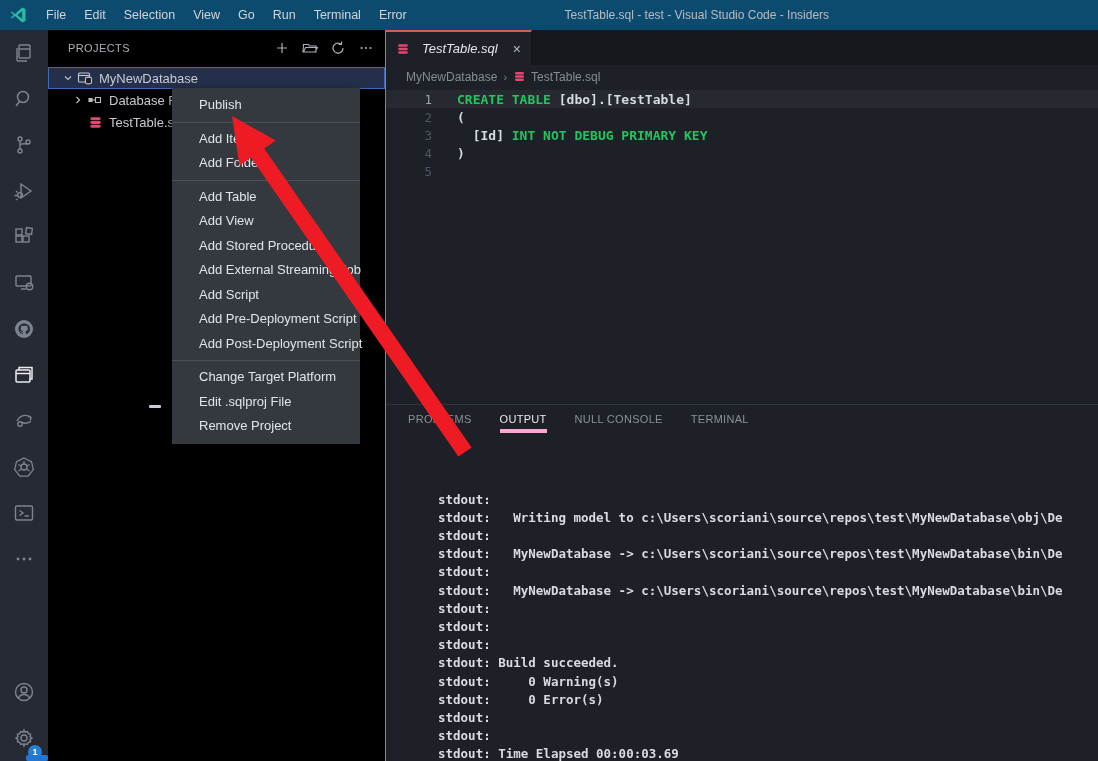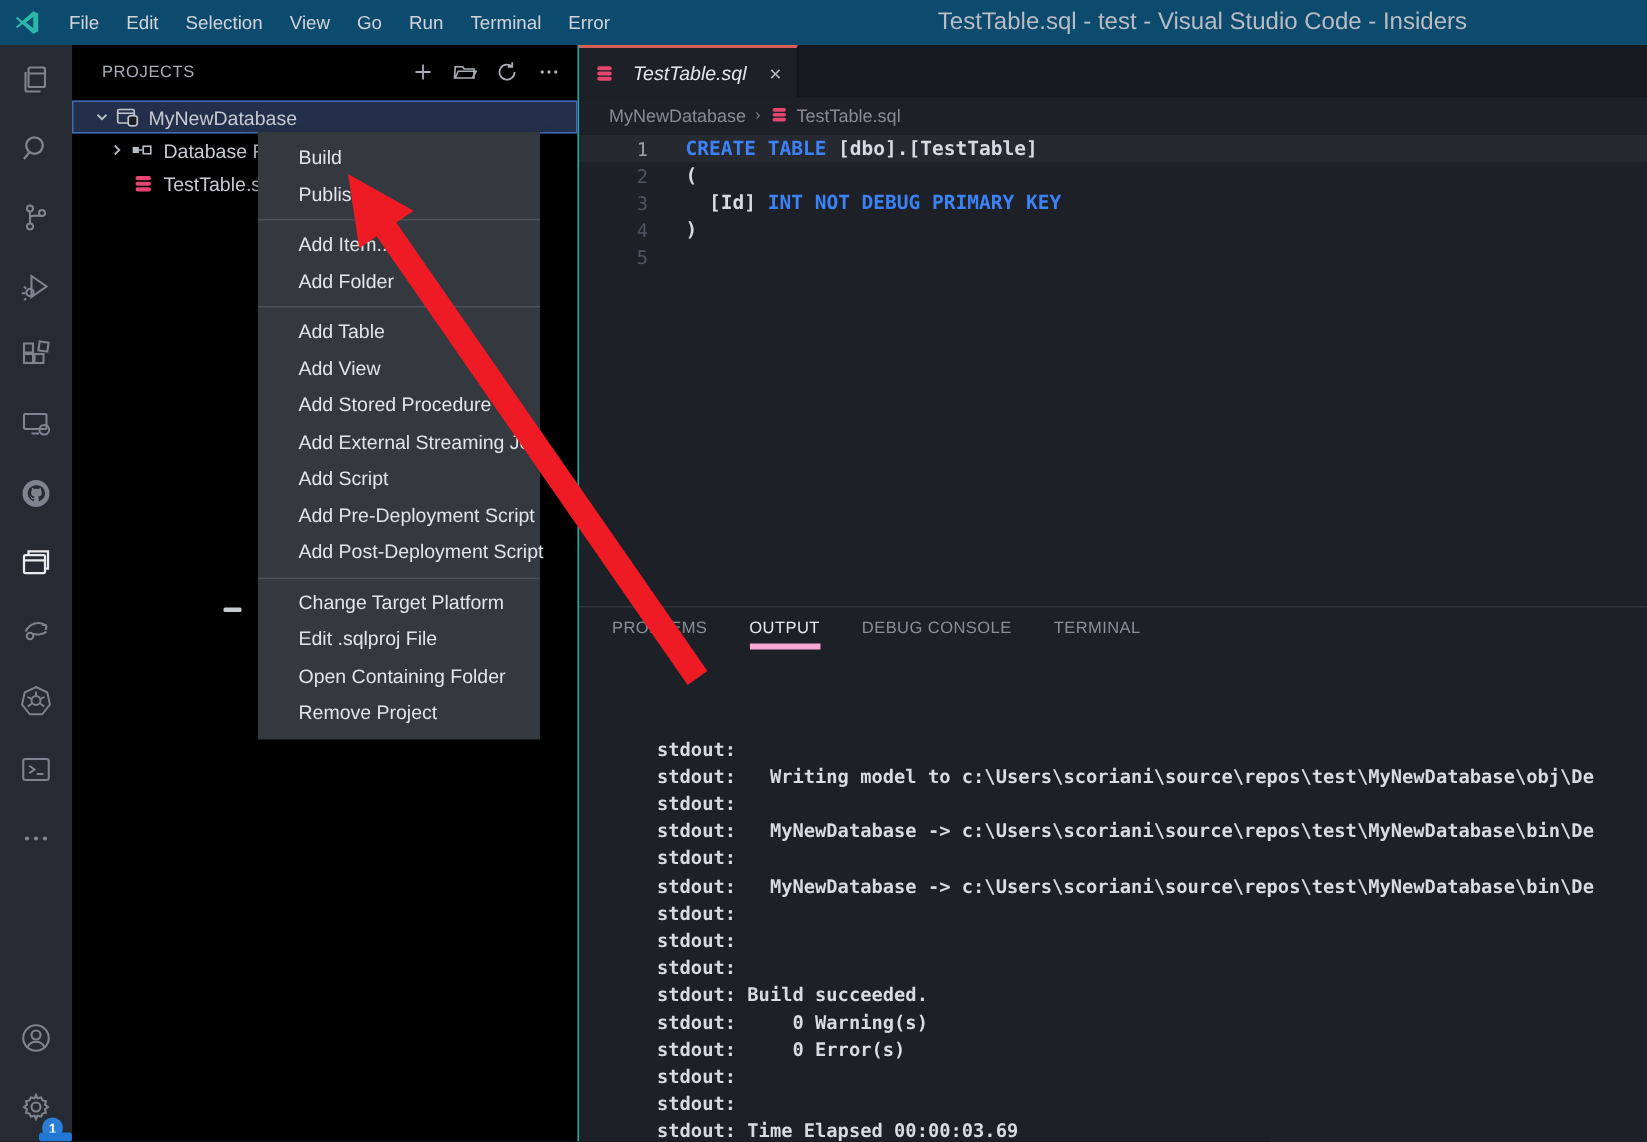--- a/index.html
+++ b/index.html
@@ -6,21 +6,21 @@
   html,body { width:1098px; height:761px; overflow:hidden; background:#15171c;
               font-family:"Liberation Sans", sans-serif; }
   .window { position:relative; width:1098px; height:761px; background:#1d2027; }
 
   
   .titlebar { position:absolute; left:0; top:0; width:1098px; height:30px;
               background:#0c4a6e; display:flex; align-items:center; z-index:5; }
   .vscode-logo { width:18px; height:18px; margin:0 10px 0 9px; }
   .menubar { display:flex; }
   .menubar-item { color:#d2d4d9; font-size:12.5px; padding:0 9px; line-height:30px; cursor:default; }
-  .window-title { flex:1; text-align:right; color:#b9bcc2; font-size:16px; white-space:nowrap; }
+  .window-title { flex:1; text-align:center; color:#b9bcc2; font-size:12px; white-space:nowrap; }
   .title-spacer { width:120px; }
 
   
   .main { position:absolute; top:30px; left:0; width:1098px; height:731px; display:flex; }
 
   
   .activitybar { width:48px; background:#262a33; display:flex; flex-direction:column; align-items:center; }
   .ab-icon { width:48px; height:46px; display:flex; align-items:center; justify-content:center;
              color:#7e848f; cursor:pointer; }
   .ab-icon.active { color:#e9ebee; }
@@ -60,21 +60,21 @@
   .bc-sep { margin:0 6px; font-size:11px; color:#7b818b; }
   .bc-icon { margin-right:5px; display:flex; }
 
   .code { flex:1; position:relative; font-family:"DejaVu Sans Mono", monospace; font-size:13px;
           font-weight:bold; padding-top:2px; overflow:hidden; }
   .code-row { height:18.2px; display:flex; align-items:center; position:relative; }
   .code-row.current { background:rgba(255,255,255,0.045); }
   .gutter { width:46px; text-align:right; color:#4e5564; font-weight:normal; font-size:12.5px; flex:none; }
   .code-row.current .gutter { color:#9aa2ad; }
   .code-text { padding-left:25px; white-space:pre; }
-  .tok.kw { color:#3b82f6;text-align:right; }
+  .tok.kw { color:#22c55e;text-align:right; }
   .tok.id { color:#d6dae2; }
 
   
   .panel { height:357px; border-top:1px solid #30343d; display:flex; flex-direction:column; }
   .panel-header { height:28px; display:flex; align-items:flex-start; padding:8px 0 0 22px; gap:28px; }
   .panel-tab { color:#8a9099; font-size:11px; letter-spacing:.3px; cursor:pointer; padding-bottom:4px; }
   .panel-tab.active { color:#e7e9ec; border-bottom:4px solid #f9a8d4; }
   .output { flex:1; font-family:"DejaVu Sans Mono", monospace; font-size:12.5px; font-weight:bold;
             color:#d8dbe0; line-height:18.2px; padding:3px 0 0 52px; white-space:pre; overflow:hidden; }
   .clip-frag { position:absolute; height:2.5px; background:#c9cdd3; border-radius:1px; }
@@ -339,39 +339,38 @@
         </div>
         <div class="code-row">
           <span class="gutter">5</span>
         </div>
       </div>
 
       <div class="panel">
         <div class="panel-header">
           <span class="panel-tab">PROBLEMS</span>
           <span class="panel-tab active">OUTPUT</span>
-          <span class="panel-tab">DEBUG CONSOLE</span>
+          <span class="panel-tab">NULL CONSOLE</span>
           <span class="panel-tab">TERMINAL</span>
         </div>
 
         <div class="clip-frag" style="left:149px; top:375px; width:12px;"></div>
         <div class="clip-frag" style="left:200px; top:375px; width:10px;"></div>
         <div class="clip-frag" style="left:253px; top:375px; width:9px;"></div>
         <div class="clip-frag" style="left:274px; top:375px; width:9px;"></div>
         <div class="output">
           
         <div class="output-line">stdout:</div><div class="output-line">stdout:   Writing model to c:\Users\scoriani\source\repos\test\MyNewDatabase\obj\De</div><div class="output-line">stdout:</div><div class="output-line">stdout:   MyNewDatabase -&gt; c:\Users\scoriani\source\repos\test\MyNewDatabase\bin\De</div><div class="output-line">stdout:</div><div class="output-line">stdout:   MyNewDatabase -&gt; c:\Users\scoriani\source\repos\test\MyNewDatabase\bin\De</div><div class="output-line">stdout:</div><div class="output-line">stdout:</div><div class="output-line">stdout:</div><div class="output-line">stdout: Build succeeded.</div><div class="output-line">stdout:     0 Warning(s)</div><div class="output-line">stdout:     0 Error(s)</div><div class="output-line">stdout:</div><div class="output-line">stdout:</div><div class="output-line">stdout: Time Elapsed 00:00:03.69</div></div>
       </div>
     </div>
   </div>
 
   <div class="contextmenu">
     <div class="ctx-group">
 
-    <div class="ctx-item">Build</div>
         <div class="ctx-item">Publish</div>
       </div>
     <div class="ctx-group">
 
     <div class="ctx-item">Add Item...</div>
         <div class="ctx-item">Add Folder</div>
       </div>
     <div class="ctx-group">
 
     <div class="ctx-item">Add Table</div>
@@ -379,21 +378,20 @@
         <div class="ctx-item">Add Stored Procedure</div>
         <div class="ctx-item">Add External Streaming Job</div>
         <div class="ctx-item">Add Script</div>
         <div class="ctx-item">Add Pre-Deployment Script</div>
         <div class="ctx-item">Add Post-Deployment Script</div>
       </div>
     <div class="ctx-group">
 
     <div class="ctx-item">Change Target Platform</div>
         <div class="ctx-item">Edit .sqlproj File</div>
-        <div class="ctx-item">Open Containing Folder</div>
         <div class="ctx-item">Remove Project</div>
       </div>
   </div>
 
   <svg class="arrow-overlay" width="1098" height="761" viewBox="0 0 1098 761">
     <polygon points="232,116 275.7,140.5 264.2,148.4 471.6,447.4 458.4,456.6 251.1,157.5 239.5,165.5" fill="#ee1b24"></polygon>
   </svg>
 
   <div class="taskbar-sliver"></div>
 </div>

